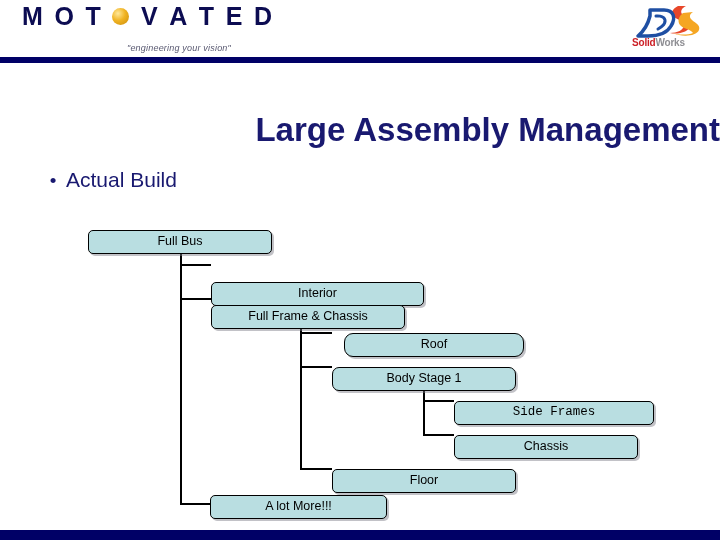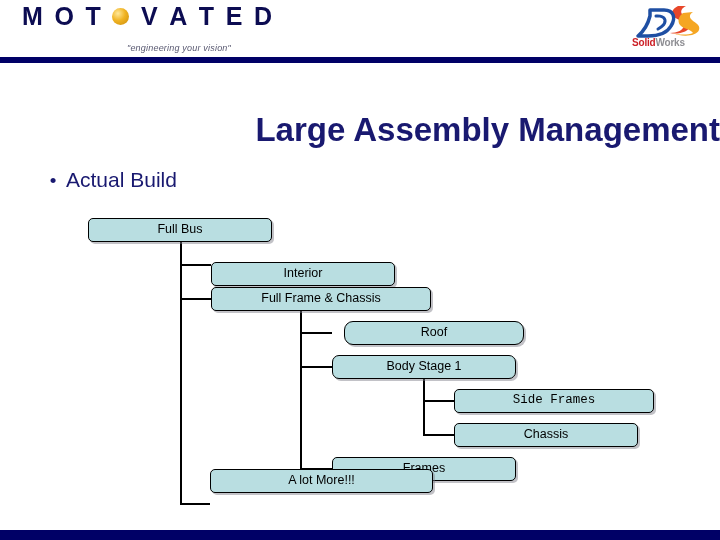--- a/index.html
+++ b/index.html
@@ -156,20 +156,21 @@
     border: 1.5px solid #000000;
     border-radius: 5px;
     height: 24px;
     line-height: 21px;
     text-align: center;
     font-size: 12.5px;
     color: #000000;
     box-shadow: 2px 2px 0 rgba(120,120,130,.45);
     white-space: nowrap;
     overflow: hidden;
+    margin-top: 12px;
   }
   .connector {
     position: absolute;
     background: #000000;
   }
   .conn-v { width: 2px; }
   .conn-h { height: 2px; }
 </style>
 </head>
 <body>
@@ -220,23 +221,23 @@
     <div class="connector conn-h" style="left: 180px; top: 298px; width: 31px;"></div>
     <div class="connector conn-h" style="left: 180px; top: 503px; width: 30px;"></div>
     <div class="connector conn-v" style="left: 300px; top: 310px; height: 160px;"></div>
     <div class="connector conn-h" style="left: 300px; top: 332px; width: 32px;"></div>
     <div class="connector conn-h" style="left: 300px; top: 366px; width: 32px;"></div>
     <div class="connector conn-h" style="left: 300px; top: 468px; width: 32px;"></div>
     <div class="connector conn-v" style="left: 423px; top: 378px; height: 57px;"></div>
     <div class="connector conn-h" style="left: 423px; top: 400px; width: 31px;"></div>
     <div class="connector conn-h" style="left: 423px; top: 434px; width: 31px;"></div>
     <div class="node" style="left: 88px; top: 218px; width: 184px;">Full Bus</div>
-    <div class="node" style="left: 211px; top: 262px; width: 184px;">Interior</div>
-    <div class="node" style="left: 211px; top: 287px; width: 220px;">Full Frame &amp; Chassis</div>
+    <div class="node" style="left: 211px; top: 270px; width: 213px;">Interior</div>
+    <div class="node" style="left: 211px; top: 293px; width: 194px;">Full Frame &amp; Chassis</div>
     <div class="node" style="left: 344px; top: 321px; width: 180px; border-radius: 9px;">Roof</div>
     <div class="node" style="left: 332px; top: 355px; width: 184px; border-radius: 7px;">Body Stage 1</div>
     <div class="node" style="left: 454px; top: 389px; width: 200px; font-family: Liberation Mono, monospace;">Side Frames</div>
     <div class="node" style="left: 454px; top: 423px; width: 184px;">Chassis</div>
-    <div class="node" style="left: 332px; top: 457px; width: 184px;">Frames</div>
-    <div class="node" style="left: 210px; top: 469px; width: 223px;">A lot More!!!</div>
+    <div class="node" style="left: 332px; top: 457px; width: 184px;">Floor</div>
+    <div class="node" style="left: 210px; top: 483px; width: 177px;">A lot More!!!</div>
   </div>
 
 <div id="bottom-rule" class="navy-bar"></div>
 
 </body></html>

